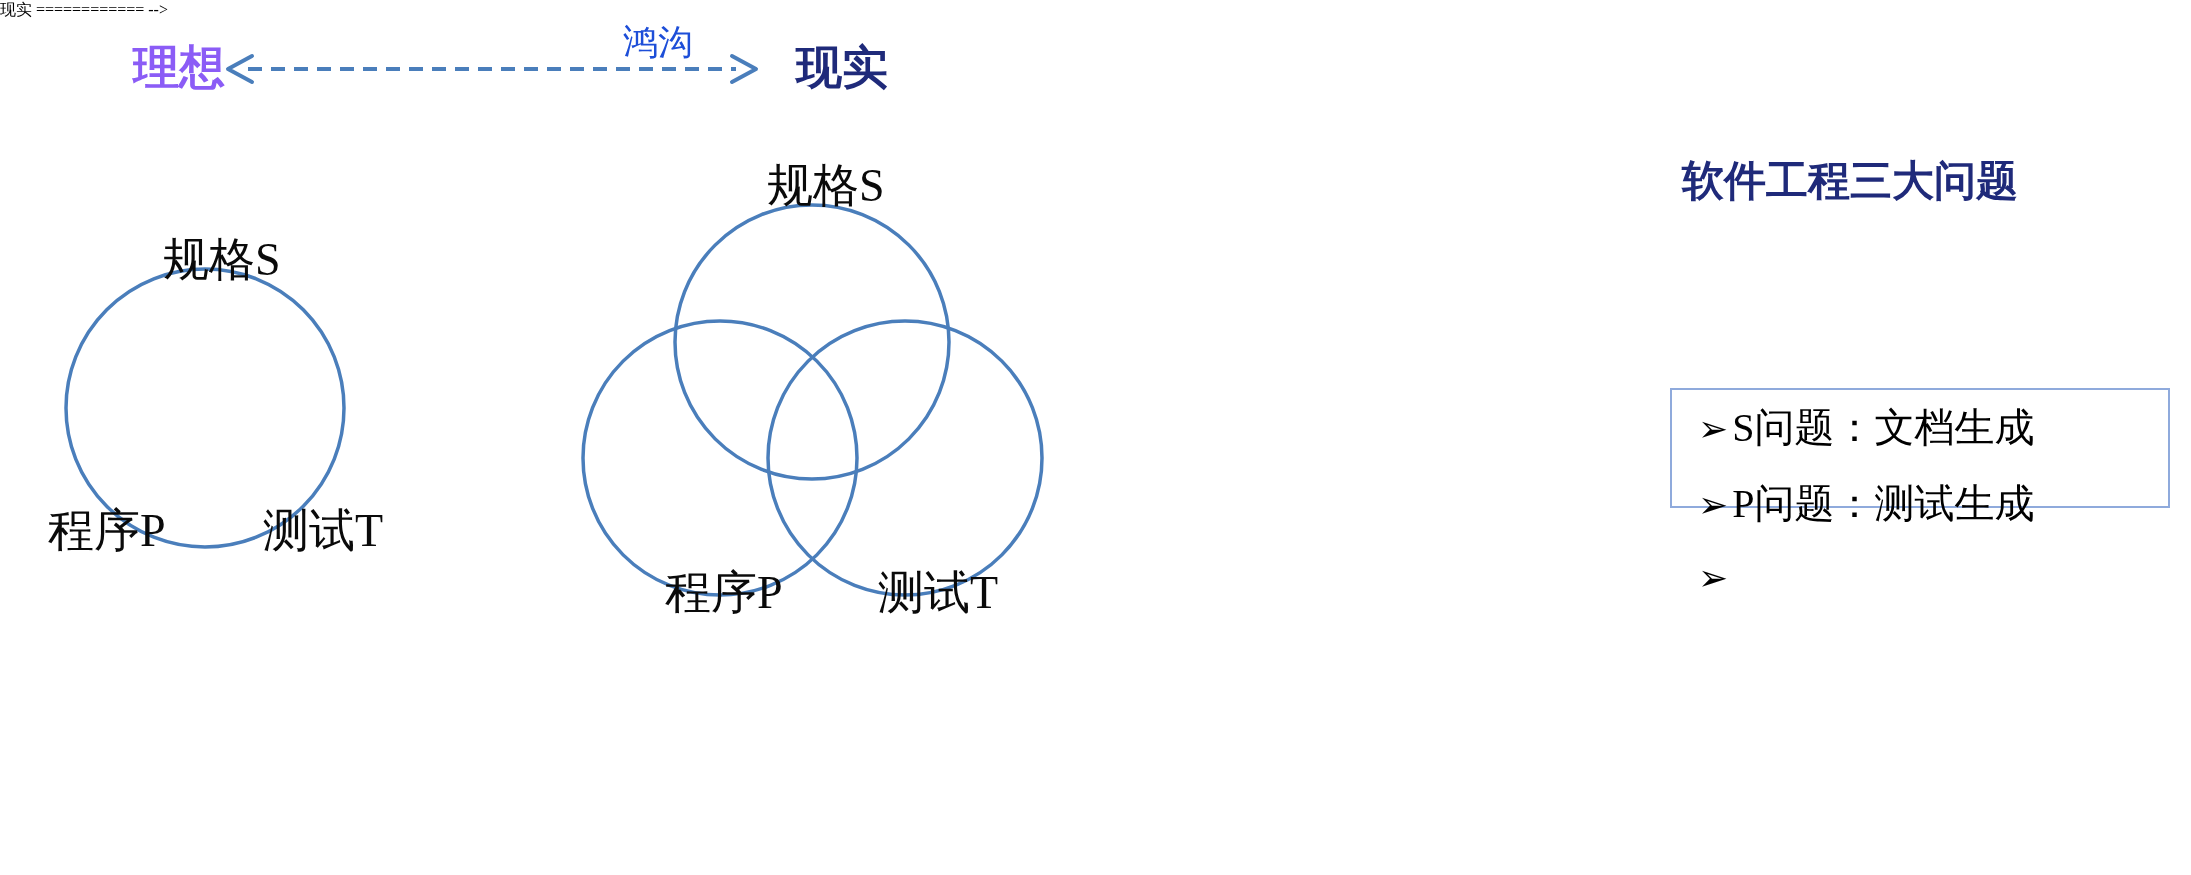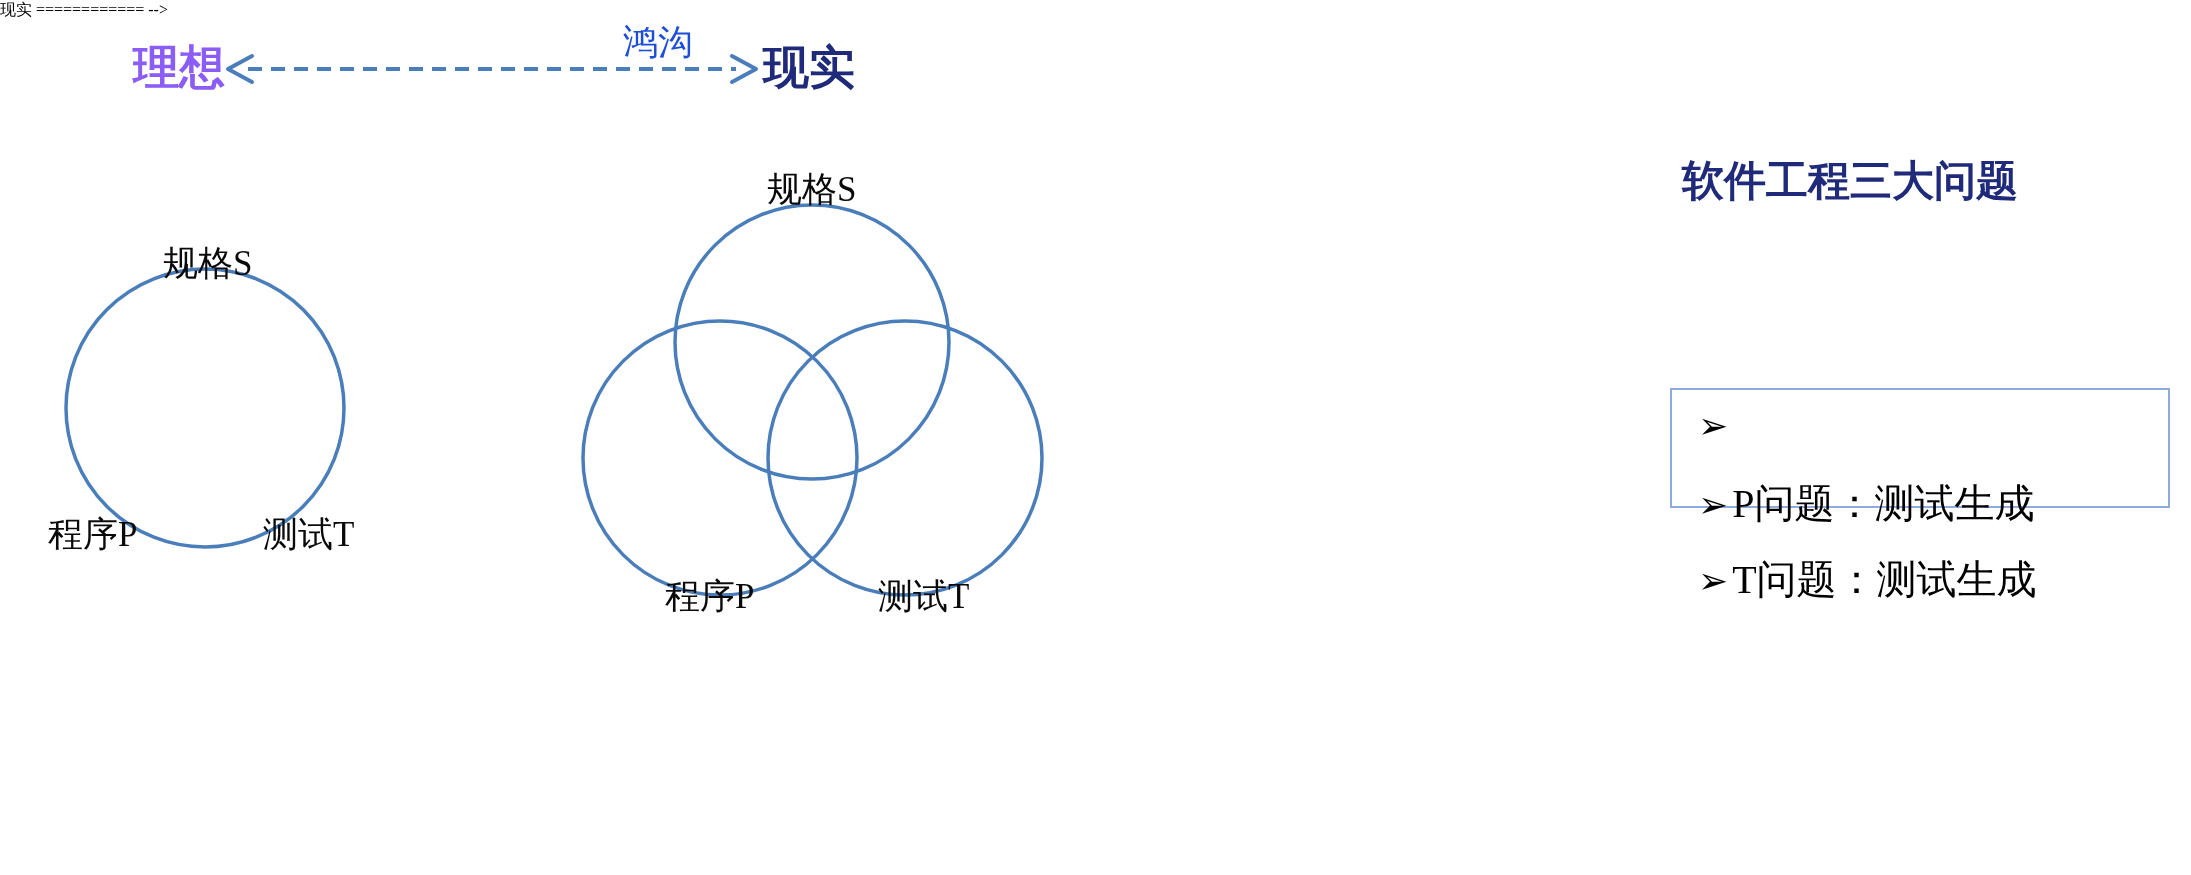--- a/index.html
+++ b/index.html
@@ -39,25 +39,24 @@
     white-space: nowrap;
     color: #1d4ed8;
   }
 
   #gap-arrow { left: 222px; top: 50px; }
 
   
   .diagram-svg { left: 0; top: 0; }
 
   .circle-label {
-    font-size: 35px;
+    font-size: 46px;
     line-height: 1;
     white-space: nowrap;
     color: #0a0a0a;
-    margin-top: 9px;
   }
 
   
   #l-spec { left: 163px;  top: 237px; }
   #l-prog { left: 48px;   top: 508px; }
   #l-test { left: 263px;  top: 508px; }
 
   
   #v-spec { left: 767px;  top: 163px; }
   #v-prog { left: 665px;  top: 570px; }
@@ -113,21 +112,21 @@
 <div class="abs hdr-word" id="ideal-label" style="color: #8b5cf6;">理想</div>
 
 <div class="abs" id="gap-label">鸿沟</div>
 
 <svg class="abs" id="gap-arrow" width="540" height="38" viewBox="0 0 540 38">
   <line x1="26" y1="19" x2="514" y2="19" stroke="#4a7ebb" stroke-width="4" stroke-dasharray="14 9"></line>
   <polyline points="30,6 6,19 30,32" fill="none" stroke="#4a7ebb" stroke-width="4" stroke-linecap="round" stroke-linejoin="round"></polyline>
   <polyline points="510,6 534,19 510,32" fill="none" stroke="#4a7ebb" stroke-width="4" stroke-linecap="round" stroke-linejoin="round"></polyline>
 </svg>
 
-<div class="abs hdr-word" id="reality-label" style="color: rgb(31, 42, 122);">现实</div>
+<div class="abs hdr-word" id="reality-label" style="color: rgb(31, 42, 122); margin-left: 33px;">现实</div>
 
 
 <svg class="abs diagram-svg" width="1600" height="875" viewBox="0 0 1600 875">
 
   <circle cx="205" cy="408" r="139" fill="none" stroke="#4a7ebb" stroke-width="3.5"></circle>
 
   <circle cx="812" cy="342" r="137" fill="none" stroke="#4a7ebb" stroke-width="3.5"></circle>
   <circle cx="720" cy="458" r="137" fill="none" stroke="#4a7ebb" stroke-width="3.5"></circle>
   <circle cx="905" cy="458" r="137" fill="none" stroke="#4a7ebb" stroke-width="3.5"></circle>
 </svg>
@@ -142,28 +141,28 @@
 <div class="abs circle-label" id="v-prog">程序P</div>
 <div class="abs circle-label" id="v-test">测试T</div>
 
 
 <div class="abs" id="panel-title" style="color: rgb(31, 42, 122);">软件工程三大问题</div>
 
 <div class="abs" id="issue-box" style="border-color: rgb(143, 170, 220);">
 
   <div class="issue-row">
     <span class="issue-bullet">➢</span>
+    <span class="issue-text">S问题：文档生成</span>
   </div>
 
   <div class="issue-row">
     <span class="issue-bullet">➢</span>
     <span class="issue-text">P问题：测试生成</span>
   </div>
 
   <div class="issue-row">
     <span class="issue-bullet">➢</span>
-    <span class="issue-text">T问题：测试生成</span>
   </div>
 
 </div>
 
 
 
 
 </body></html>

